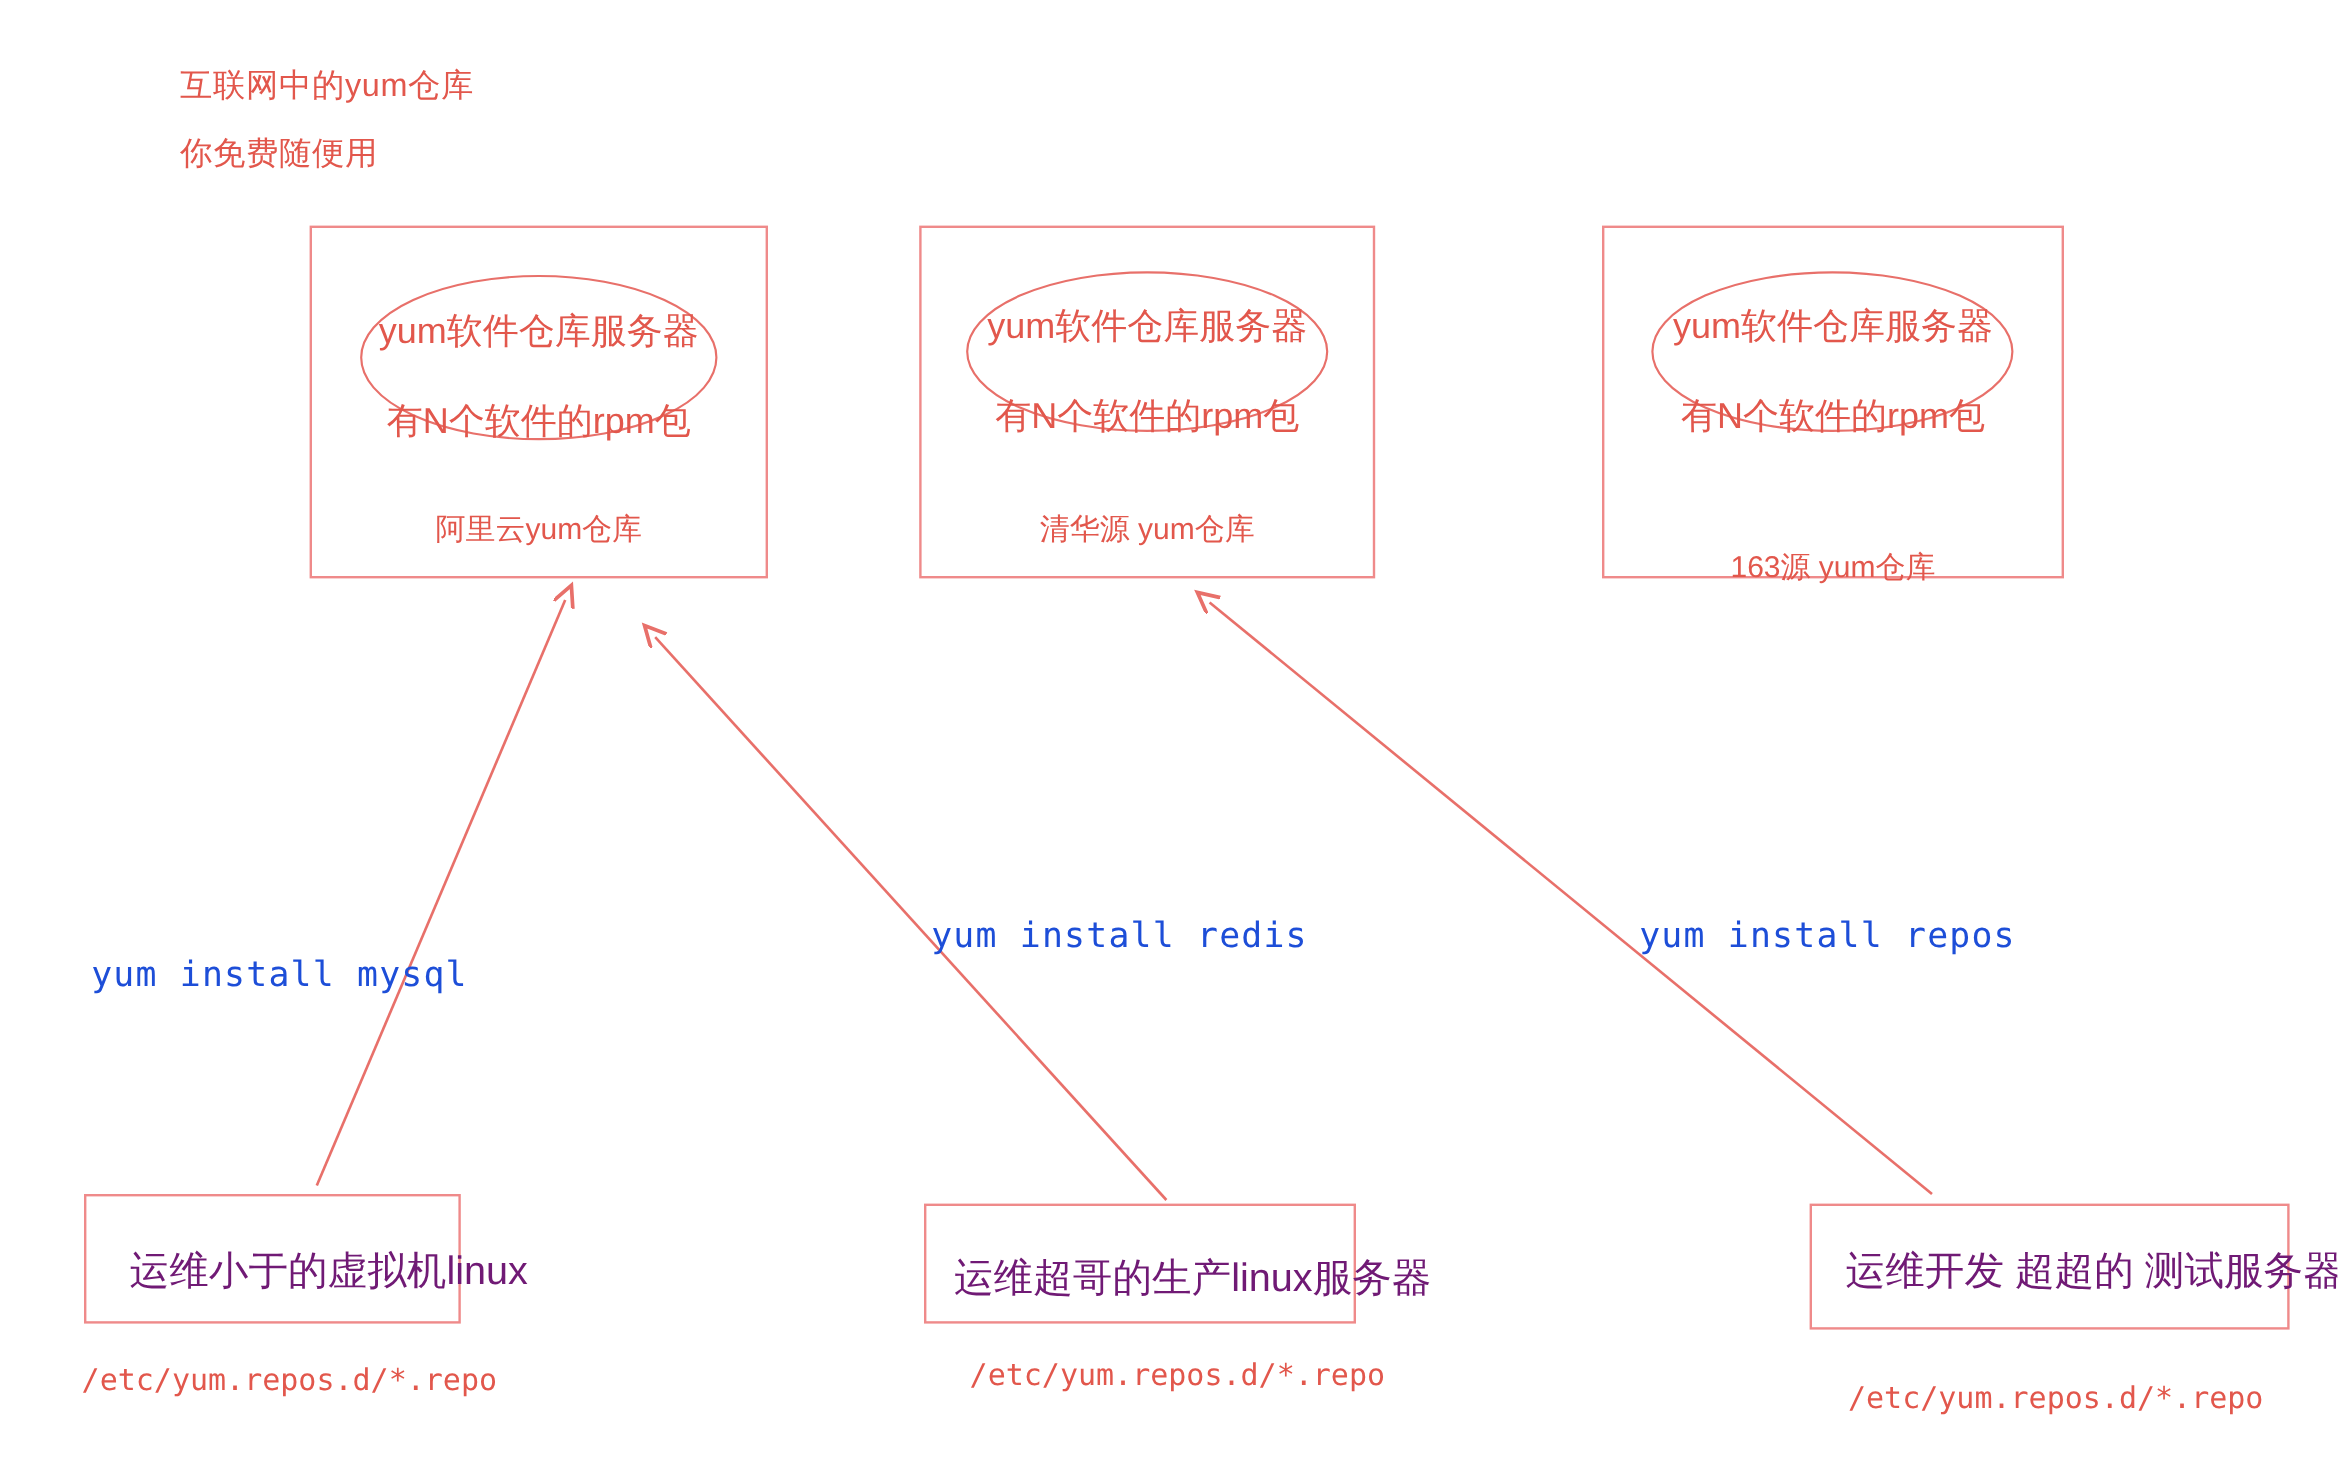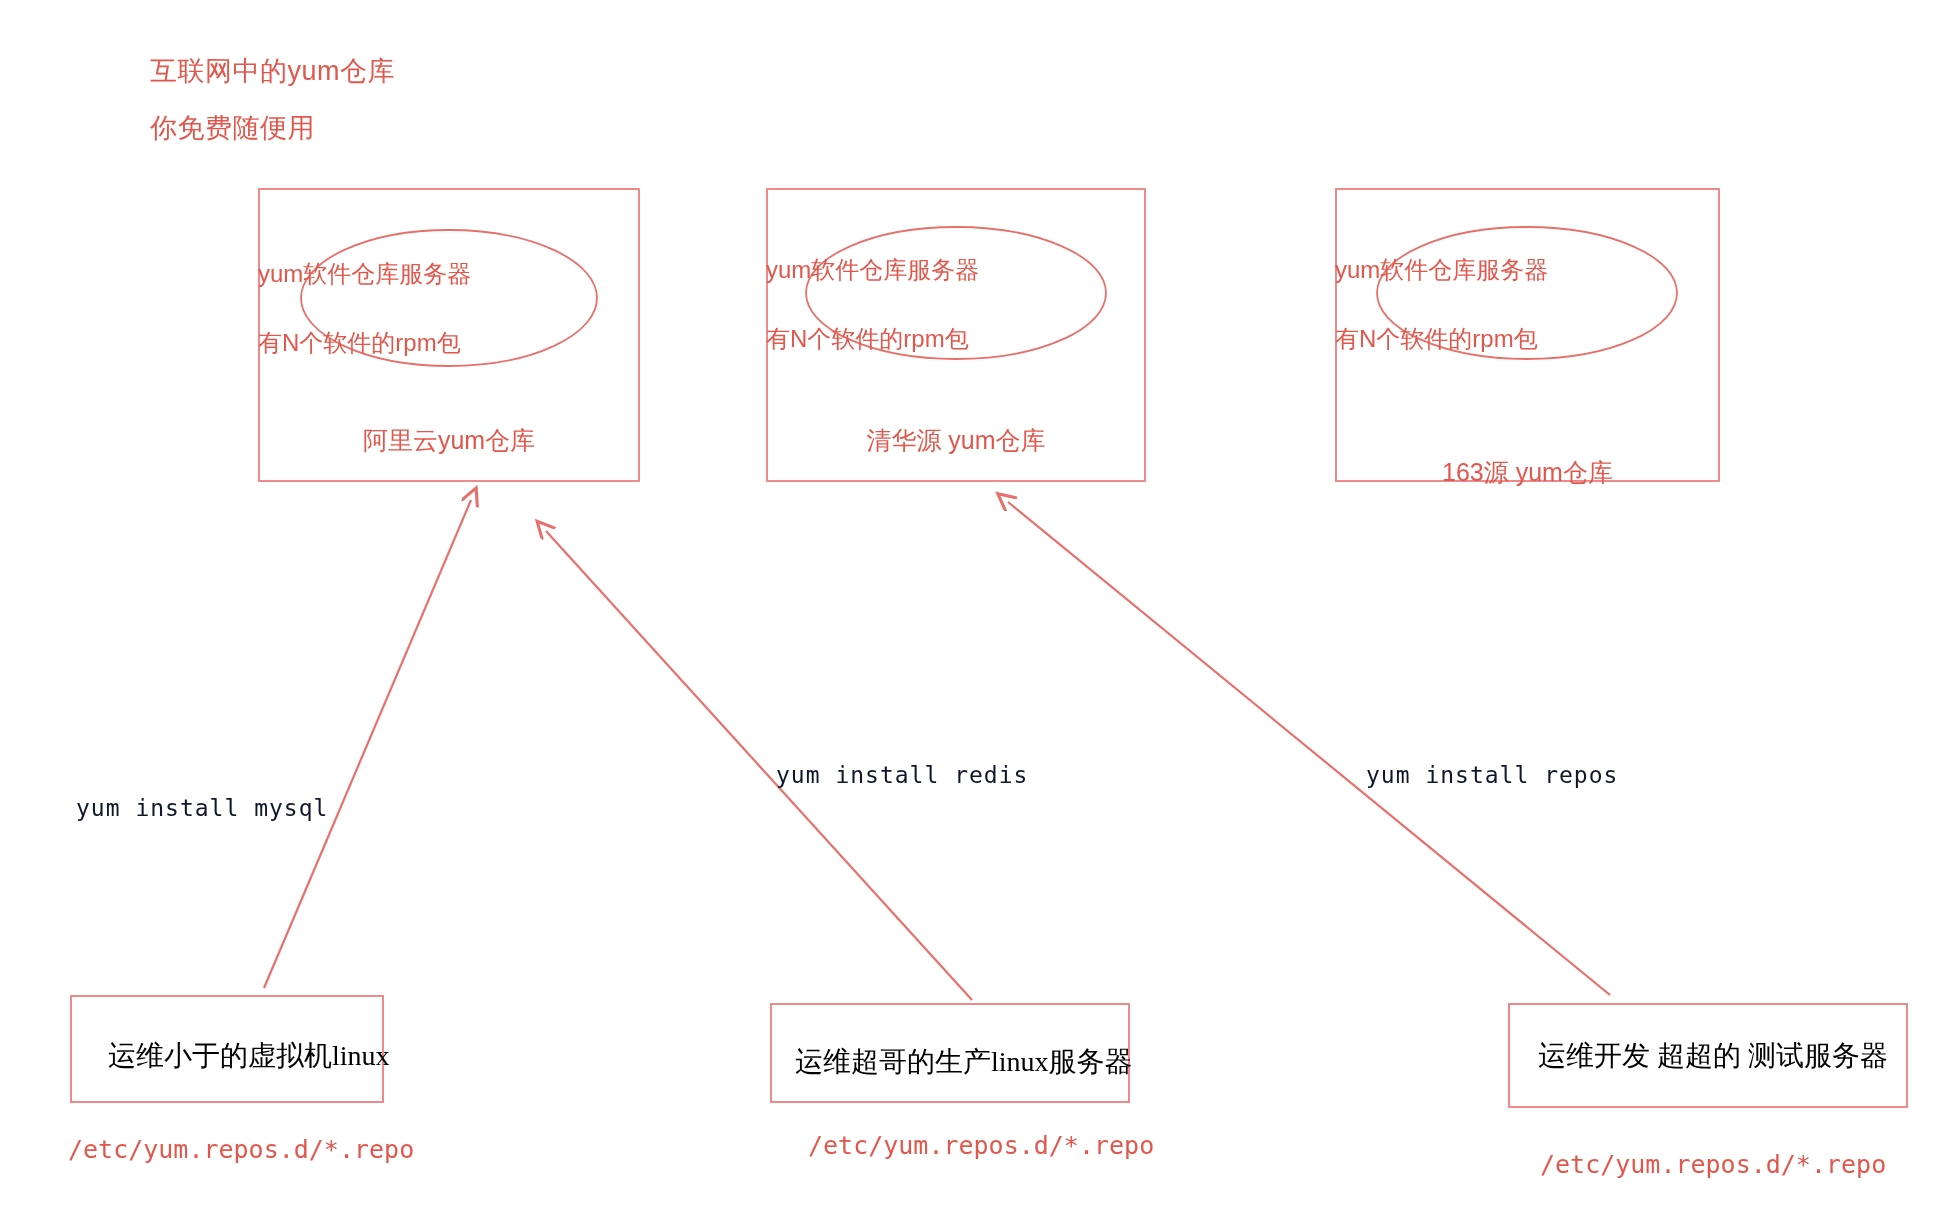--- a/index.html
+++ b/index.html
@@ -37,23 +37,23 @@
     letter-spacing: 0.5px;
   }
   .repo-box {
     position: absolute;
     border: 2px solid #ef8a8a;
     background: transparent;
     box-sizing: border-box;
   }
   .ellipse-label {
     position: absolute;
-    text-align: left;
+    text-align: center;
     color: #e2574c;
-    font-size: 24px;
+    font-size: 30px;
     white-space: nowrap;
     line-height: 1.0;
   }
   .ellipse-label .l2 {
     display: block;
     margin-top: 45px;
   }
   .box-caption {
     position: absolute;
     color: #e2574c;
@@ -62,37 +62,36 @@
     text-align: center;
   }
   .host-box {
     position: absolute;
     border: 2px solid #ef8a8a;
     background: transparent;
     box-sizing: border-box;
   }
   .host-label {
     position: absolute;
-    color: #000000;
-    font-size: 28px;
+    color: #701a75;
+    font-size: 33px;
     white-space: nowrap;
-    font-family: Liberation Serif, serif;
   }
   .repo-path {
     position: absolute;
     color: #e2574c;
     font-family: "DejaVu Sans Mono", "Liberation Mono", monospace;
     font-size: 25px;
     white-space: nowrap;
   }
   .cmd-label {
     position: absolute;
-    color: #0f172a;
+    color: #1d4ed8;
     font-family: "DejaVu Sans Mono", "Liberation Mono", monospace;
-    font-size: 23px;
+    font-size: 29px;
     white-space: nowrap;
     letter-spacing: 1px;
   }
 </style>
 </head>
 <body>
 
 <div id="canvas">
 
   <div class="txt heading" style="left:150px; top:55px;">互联网中的yum仓库</div>

